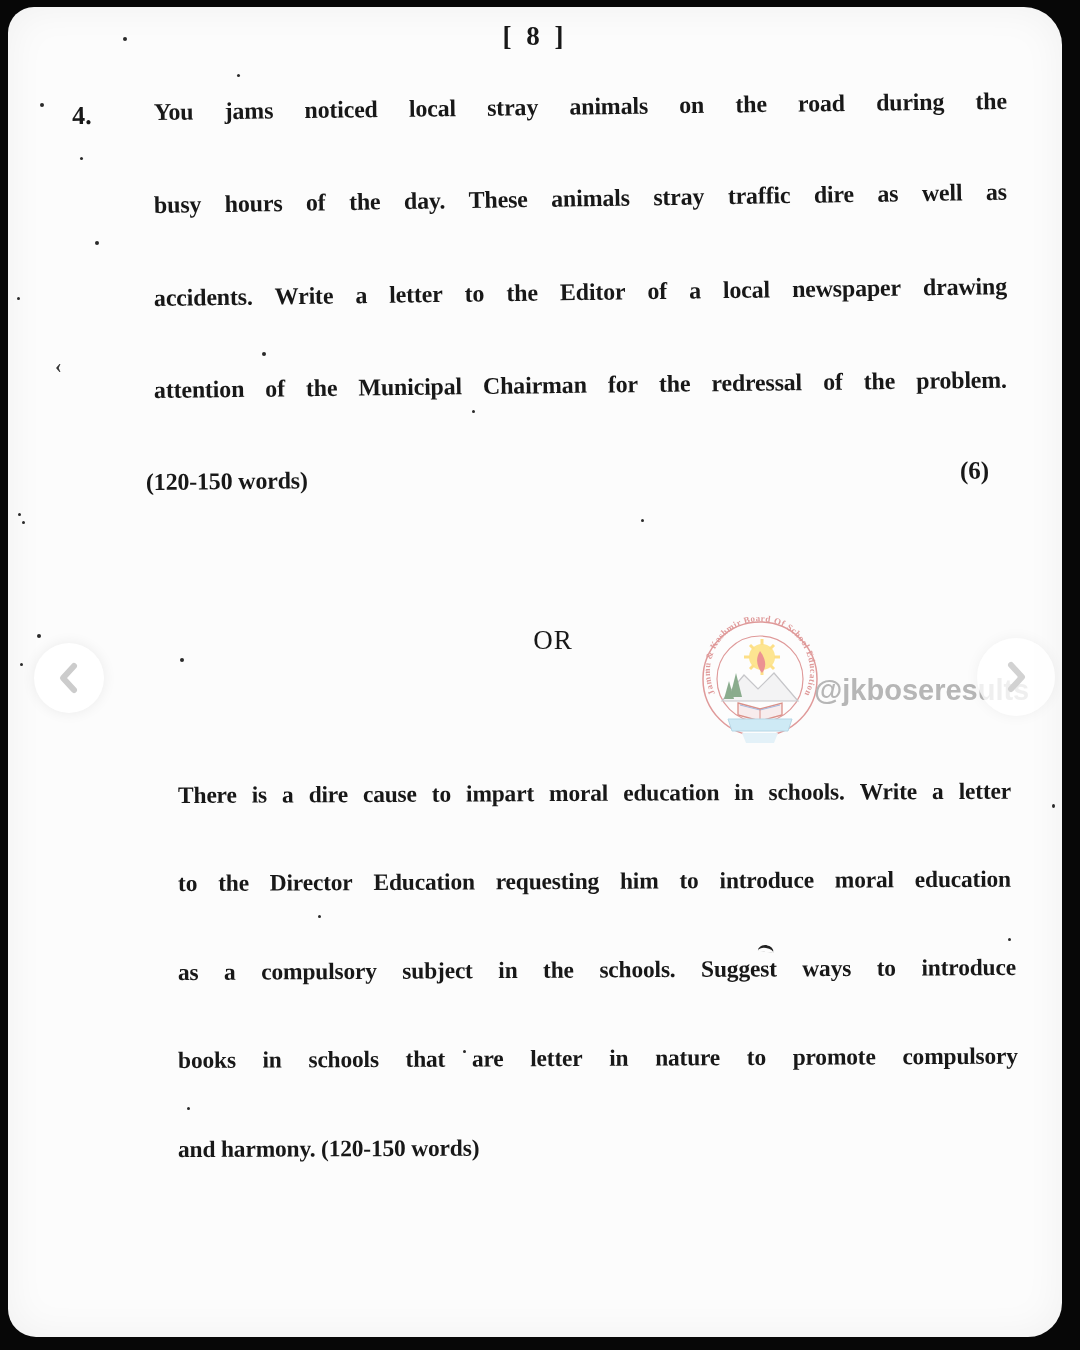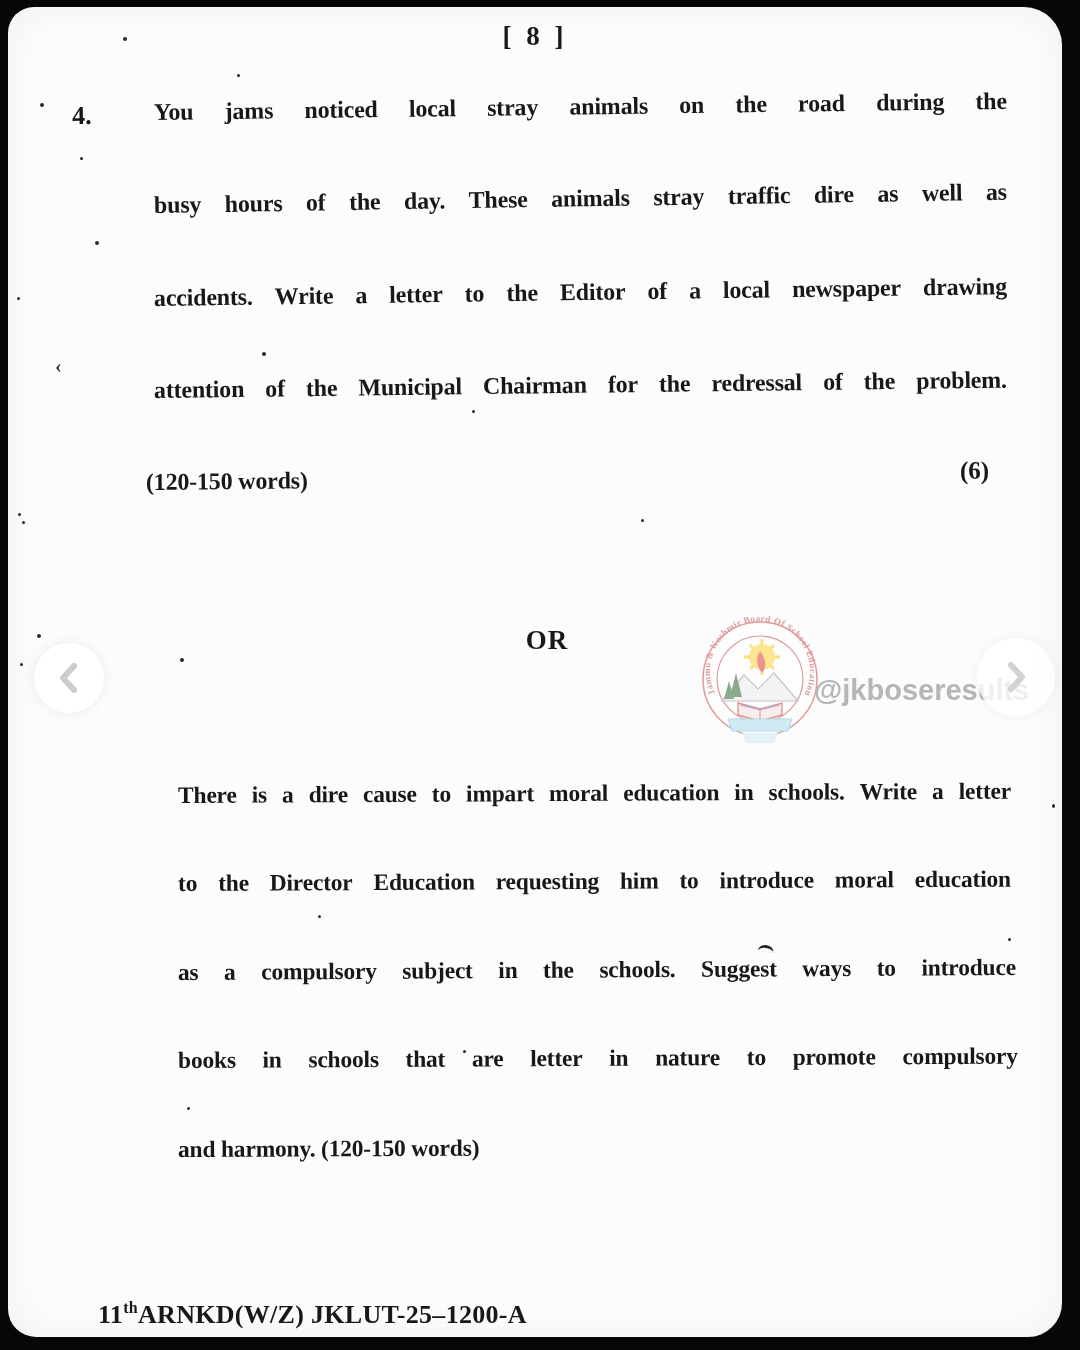--- a/index.html
+++ b/index.html
@@ -44,22 +44,22 @@
 
   .b1 { width:853px; left:146px; }
   .b1.l1 { top:92px;  transform:rotate(-0.75deg); }
   .b1.l2 { top:185px; transform:rotate(-0.9deg); }
   .b1.l3 { top:278px; transform:rotate(-0.8deg); }
   .b1.l4 { top:370px; transform:rotate(-0.7deg); }
   .wordlimit { left:138px; top:462px; font-size:24px; font-weight:700; transform:rotate(-0.6deg); }
   .marks { position:absolute; top:450px; left:952px; font-size:25px; font-weight:700; }
 
   .or-divider {
-    position:absolute; top:618px; left:0; width:1054px;
-    text-align:center; font-size:27px; font-weight:700; letter-spacing:1px;
+    position:absolute; top:618px; left:6px; width:1054px;
+    text-align:center; font-size:27px; font-weight:400; letter-spacing:1px;
     transform:translateX(12px);
   }
 
   .b2 { width:833px; left:170px; font-size:23.5px; }
   .b2.l1 { top:775px;  transform:rotate(-0.3deg); }
   .b2.l2 { top:863px;  transform:rotate(-0.3deg); }
   .b2.l3 { top:952px;  transform:rotate(-0.35deg); width:838px; }
   .b2.l4 { top:1040px; transform:rotate(-0.3deg); width:840px; }
   .b2.l5 { top:1129px; transform:rotate(-0.25deg); }
 
@@ -287,21 +287,20 @@
       <span>are</span>
       <span>letter</span>
       <span>in</span>
       <span>nature</span>
       <span>to</span>
       <span>promote</span>
       <span>compulsory</span>
     </div>
   <div class="line b2 l5 ink">and harmony. (120-150 words)</div>
 
-  <div class="footer-code ink"><span>11</span><sup>th</sup><span>ARNKD(W/Z) JKLUT-25–1200-A</span></div>
 
   <div class="speck" style="left:115px;top:30px;width:4px;height:4px;"></div>
   <div class="speck" style="left:229px;top:67px;width:3px;height:3px;"></div>
   <div class="speck" style="left:32px;top:96px;width:4px;height:4px;"></div>
   <div class="speck" style="left:72px;top:150px;width:3px;height:3px;"></div>
   <div class="speck" style="left:87px;top:234px;width:4px;height:4px;"></div>
   <div class="speck" style="left:9px;top:290px;width:3px;height:3px;"></div>
   <div class="mark-char" style="left:47px;top:348px;">‹</div>
   <div class="speck" style="left:254px;top:345px;width:4px;height:4px;"></div>
   <div class="speck" style="left:464px;top:403px;width:3px;height:3px;"></div>

